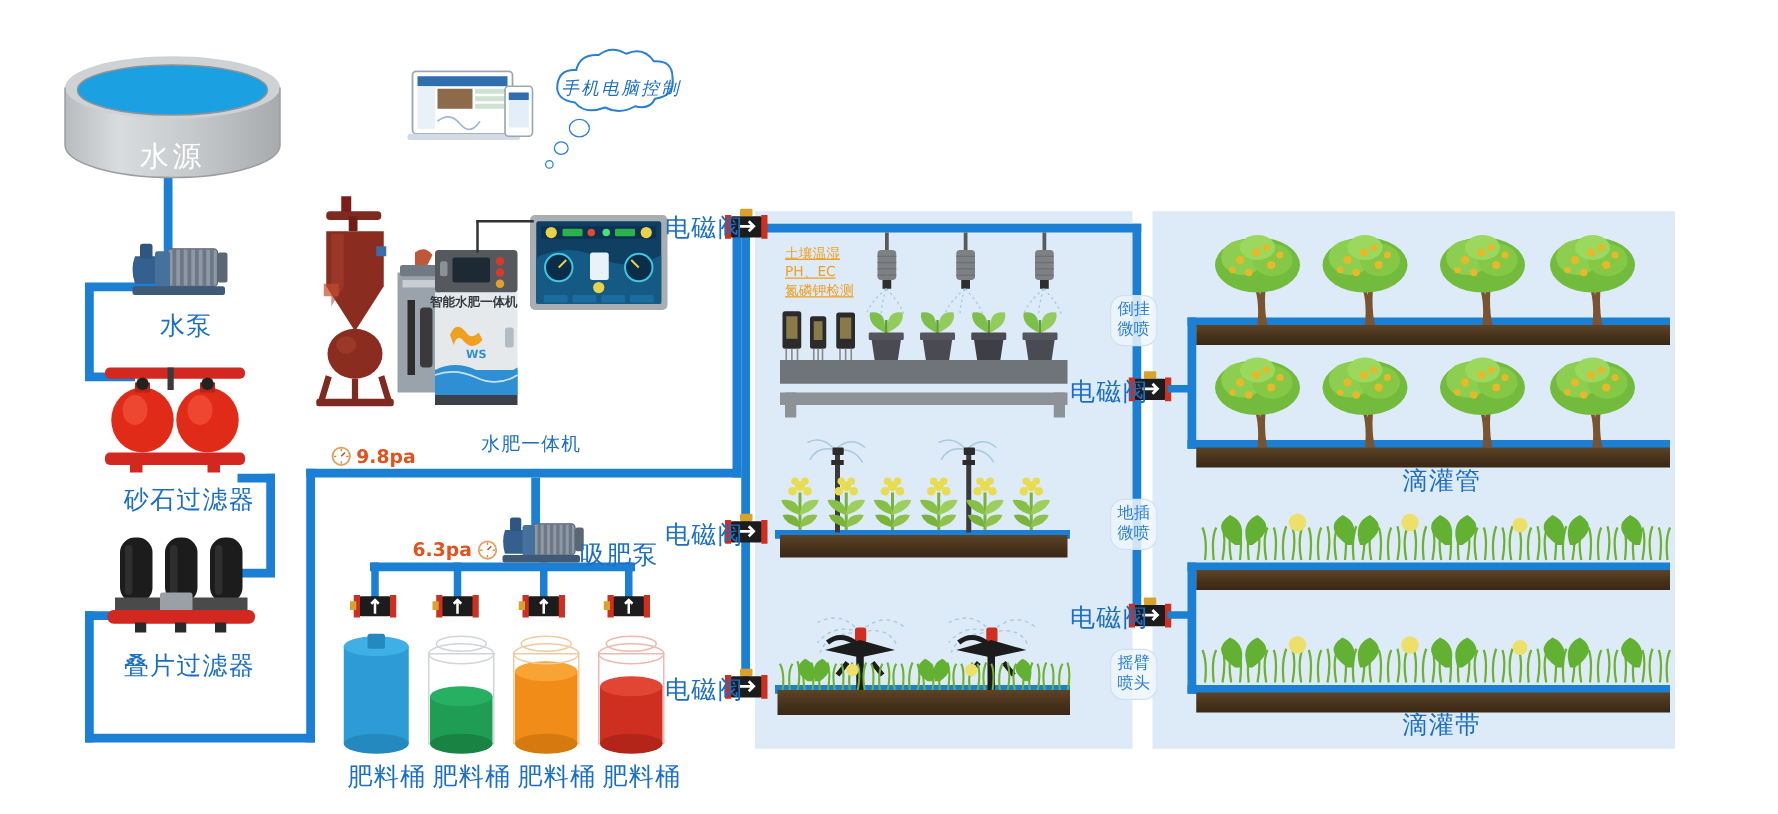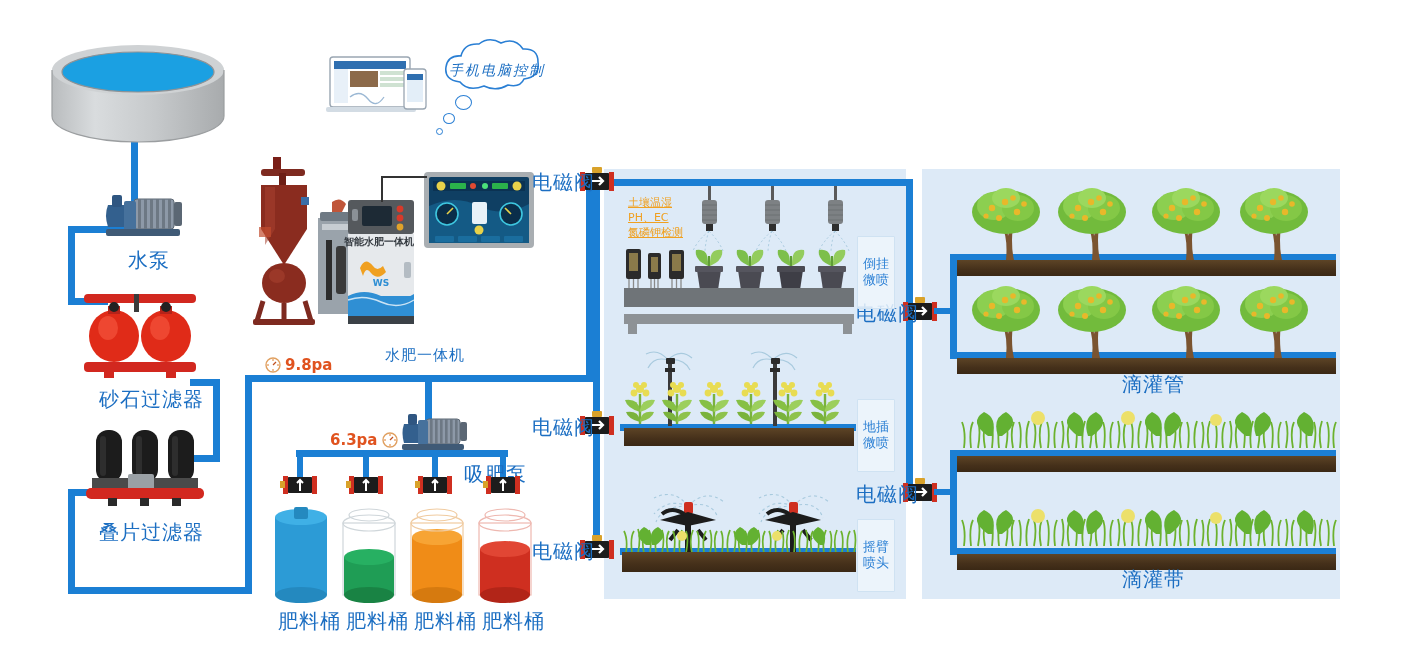--- a/index.html
+++ b/index.html
@@ -3,21 +3,21 @@
 <meta charset="utf-8">
 <style>
   html,body{margin:0;padding:0;background:#ffffff;}
   body{width:1422px;height:651px;position:relative;overflow:hidden;
        font-family:"DejaVu Sans","Liberation Sans",sans-serif;}
   .stage{position:absolute;left:0;top:0;width:1422px;height:651px;}
   .abs{position:absolute;}
   .lbl{position:absolute;color:#1b6ec2;font-size:20px;letter-spacing:1px;white-space:nowrap;}
   .lbl-big{font-size:15px;}
   .vlbl{position:absolute;color:#2a7fd4;font-size:13px;line-height:1.25;text-align:center;
-        background:rgba(238,246,252,.85);border:1px solid #cfe2f2;border-radius:1px;padding:19px 5px;}
+        background:rgba(238,246,252,.85);border:1px solid #cfe2f2;border-radius:11px;padding:3px 5px;margin-left:31px;}
   .pa{position:absolute;color:#e0531f;font-size:15px;font-weight:bold;white-space:nowrap;}
   .panel{position:absolute;background:#ddeaf7;}
   .pipe{position:absolute;background:#1b7fd4;}
   .soil{position:absolute;background:linear-gradient(180deg,#5d4426 0%,#45301a 60%,#3a2815 100%);}
   .bench{position:absolute;background:#6f7478;}
   .cloudtxt{position:absolute;color:#1b6ec2;font-size:14px;letter-spacing:2px;white-space:nowrap;}
   .sensortxt{position:absolute;color:#f0a020;font-size:11px;line-height:1.35;white-space:nowrap;text-decoration:underline;}
   .mach-txt{position:absolute;color:#2b2b2b;font-size:9px;font-weight:bold;white-space:nowrap;}
   svg{display:block;overflow:visible;}
 </style>
@@ -63,20 +63,23 @@
           <stop offset="60%" stop-color="#c6c9cb"></stop>
             <stop offset="100%" stop-color="#a8abad"></stop>
         </linearGradient>
       </defs>
       <path d="M4 22 L4 68 A86 26 0 0 0 176 68 L176 22 Z" fill="url(#tankSide)"></path>
       <ellipse cx="90" cy="22" rx="86" ry="25" fill="#cfd2d4"></ellipse>
       <ellipse cx="90" cy="24" rx="76" ry="20" fill="#1ba0e2"></ellipse>
       <ellipse cx="90" cy="24" rx="76" ry="20" fill="none" stroke="#8f9295" stroke-width="1.2"></ellipse>
       <path d="M4 22 L4 68 A86 26 0 0 0 176 68 L176 22" fill="none" stroke="#9b9ea0" stroke-width="1.2"></path>
     </svg>
+  </div>
+  <div class="abs" style="left:48px;top:110px;width:180px;text-align:center;color:#ffffff;font-size:23px;letter-spacing:3px;">
+    <span>水源</span>
   </div>
 
   <div class="abs" style="left:100px;top:193px;">
     <svg width="96" height="46" viewBox="0 0 96 46">
       <rect x="34" y="6" width="40" height="30" rx="3" fill="#8d99a8"></rect>
       <rect x="34" y="6" width="40" height="30" rx="3" fill="none" stroke="#5d6874" stroke-width="1"></rect>
       <g fill="#6d7884">
         <rect x="38" y="6" width="3" height="30"></rect>
           <rect x="44" y="6" width="3" height="30"></rect>
         <rect x="50" y="6" width="3" height="30"></rect>
@@ -284,21 +287,21 @@
         <rect x="52" y="6" width="2.6" height="25"></rect>
           <rect x="57" y="6" width="2.6" height="25"></rect>
       </g>
       <rect x="62" y="9" width="7" height="19" rx="2" fill="#5b6774"></rect>
       <path d="M6 11 q-3 9 0 19 h18 V11 Z" fill="#33608e"></path>
       <rect x="20" y="7" width="10" height="25" rx="2" fill="#46719c"></rect>
       <rect x="4" y="31" width="62" height="6" rx="2" fill="#3f5a76"></rect>
       <rect x="10" y="1" width="9" height="11" rx="2" fill="#2f5681"></rect>
     </svg>
   </div>
-  <div class="lbl" style="left:464px;top:430px;margin-top:31px;">吸肥泵</div>
+  <div class="lbl" style="left:464px;top:430px;">吸肥泵</div>
 
   <div class="abs" style="left:280px;top:472px;">
     <svg width="40" height="26" viewBox="0 0 40 26">
       <rect x="7" y="5" width="26" height="16" rx="2" fill="#1c1c1c"></rect>
       <rect x="3" y="4" width="5" height="18" fill="#cf2f20"></rect>
       <rect x="32" y="4" width="5" height="18" fill="#cf2f20"></rect>
       <path d="M20 19 V8 M17 11 l3 -3 l3 3" stroke="#fff" stroke-width="2" fill="none"></path>
       <rect x="0" y="9" width="5" height="7" fill="#d9a22a"></rect>
     </svg>
   </div>

